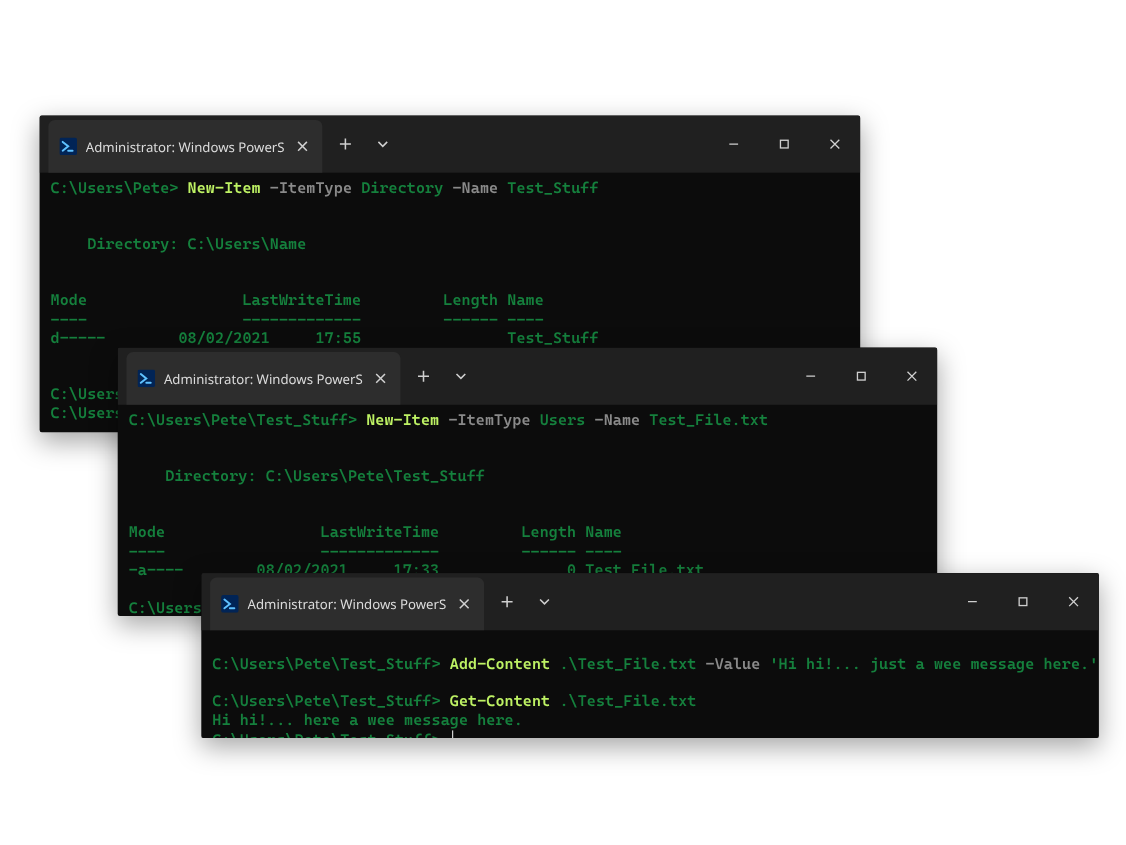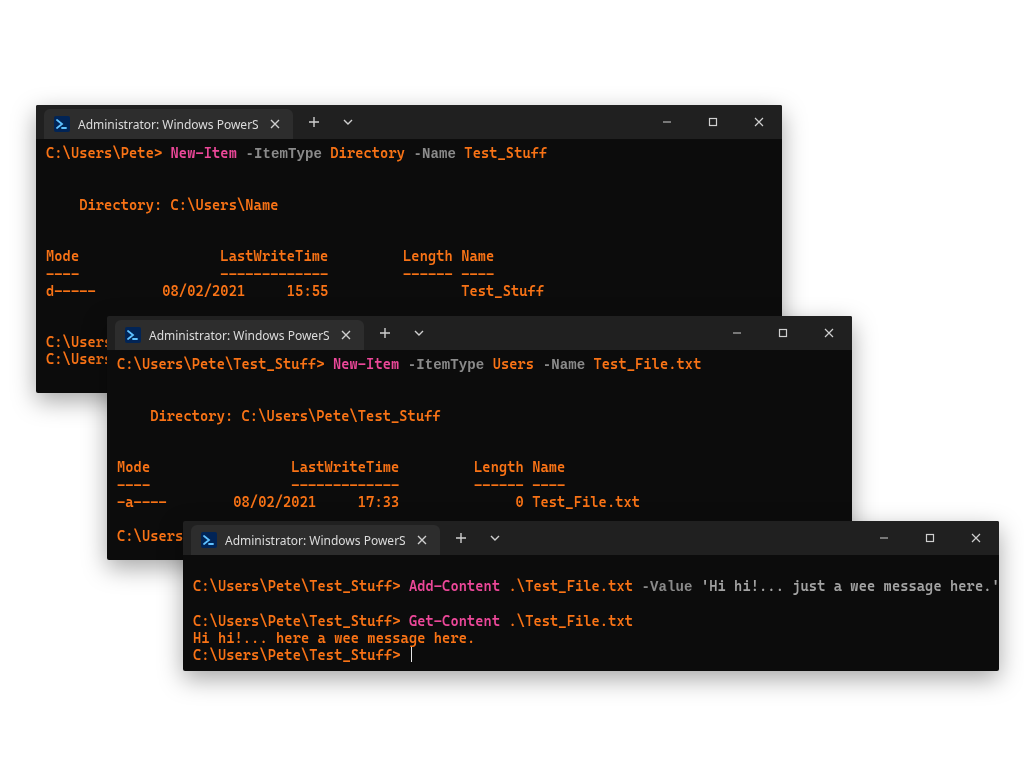--- a/index.html
+++ b/index.html
@@ -17,21 +17,21 @@
     height: 768px;
   }
   .window {
     position: absolute;
     background: #0c0c0c;
     box-shadow: 0 8px 24px rgba(0,0,0,0.35);
     border-radius: 2px;
     overflow: hidden;
   }
   .titlebar {
-    height: 34px;
+    height: 52px;
     background: #202020;
     display: flex;
     align-items: stretch;
     user-select: none;
   }
   .tab {
     display: flex;
     align-items: center;
     background: #2d2d2d;
     padding: 0 10px 0 10px;
@@ -100,24 +100,24 @@
   }
   .terminal {
     padding: 6px 10px 10px 10px;
     color: #e6e6e6;
     font-size: 14px;
     line-height: 1.22;
     white-space: pre;
     font-weight: 600;
     letter-spacing: 0.1px;
   }
-  .c-white  { color: #f97316; }
-  .c-yellow { color: #ec4899; }
-  .c-gray   { color: #8a8a8a; font-family: Liberation Mono, monospace; }
-  .c-cyan   { color: #a3a3a3; }
+  .c-white  { color: #15803d; }
+  .c-yellow { color: #bef264; }
+  .c-gray   { color: #8a8a8a; }
+  .c-cyan   { color: #15803d; }
   
   .ps-icon svg { display:block; }
   .cursor {
     display:inline-block;
     width: 1px;
     height: 15px;
     background:#e6e6e6;
     vertical-align: -2px;
     margin-left: 2px;
   }
@@ -177,21 +177,21 @@
     </div>
 
     <div class="terminal"><span class="c-white">C:\Users\Pete&gt; </span><span class="c-yellow">New-Item</span><span class="c-gray"> -ItemType</span><span class="c-white"> Directory</span><span class="c-gray"> -Name</span><span class="c-white"> Test_Stuff</span>
 <span></span>
 <span></span>
 <span class="c-white">    Directory: C:\Users\Name</span>
 <span></span>
 <span></span>
 <span class="c-white">Mode                 LastWriteTime         Length Name</span>
 <span class="c-white">----                 -------------         ------ ----</span>
-<span class="c-white">d-----        08/02/2021     15:55                Test_Stuff</span>
+<span class="c-white">d-----        08/02/2021     17:55                Test_Stuff</span>
 <span></span>
 <span></span>
 <span class="c-white">C:\Users</span>
 <span class="c-white">C:\Users</span></div>
   </div>
 
   <div class="window" style="left:107px; top:316px; width:745px; height:244px;">
     <div class="titlebar">
       <div class="tab">
         <span class="ps-icon">

